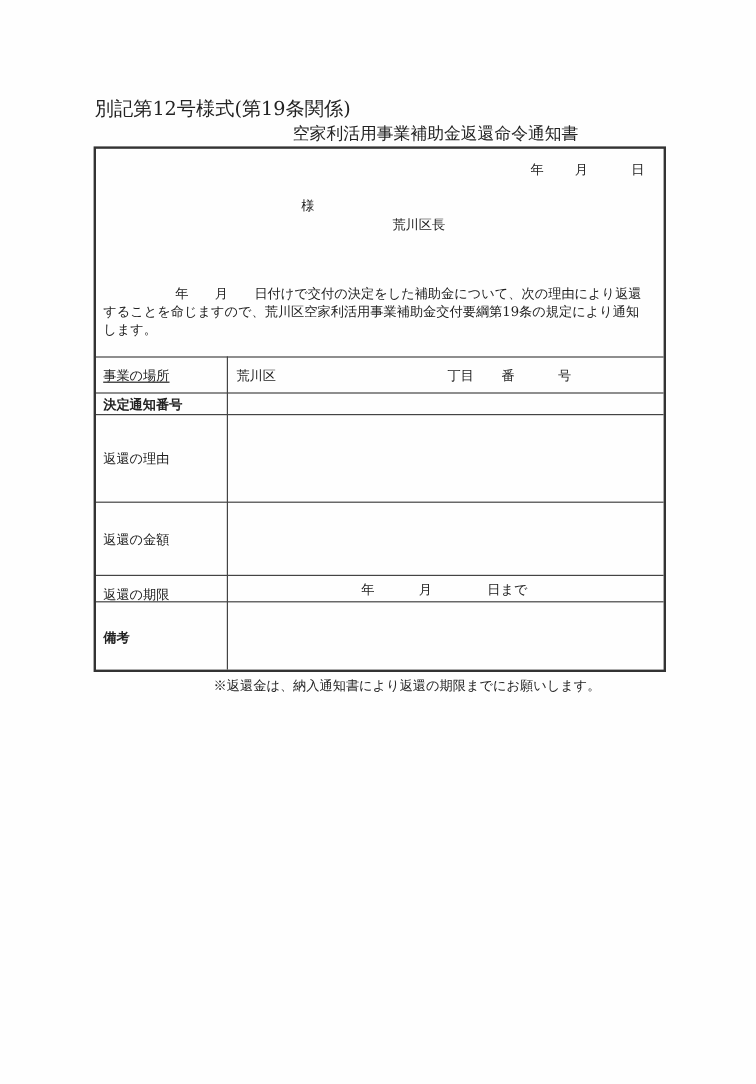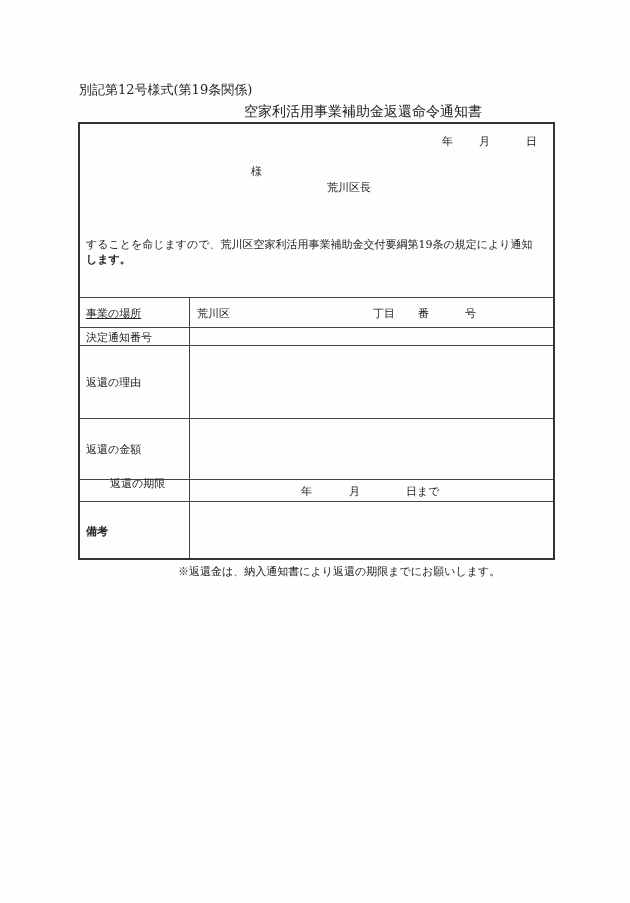--- a/index.html
+++ b/index.html
@@ -1,19 +1,19 @@
 <!DOCTYPE html>
 <html><head>
 <meta charset="utf-8">
 <style>
   html, body { margin:0; padding:0; background:#fefefe; }
   body { width:630px; height:903px; position:relative; overflow:hidden;
          font-family:"DejaVu Serif", "Liberation Serif", serif; color:#222; font-size:11px; }
   .abs { position:absolute; white-space:nowrap; }
-  #form-ref { left:79px; top:81px; font-size:13px; }
+  #form-ref { left:79px; top:81px; font-size:16px; }
   #doc-title { left:0; width:630px; top:103px; text-align:center; font-size:14px;margin-left:48px; }
   #frame { position:absolute; left:78px; top:122px; width:473px; height:434px;
            border:2px solid #333; box-sizing:content-box; }
   .hline { position:absolute; left:0; right:0; height:0; border-top:1px solid #444; }
   .vline { position:absolute; width:0; border-left:1px solid #444; }
   .t { position:absolute; white-space:nowrap; font-size:11px; }
   #body-text { position:absolute; left:6px; top:113px; width:462px; line-height:15px;
                font-size:11px; white-space:normal; }
   #footnote { left:178px; top:564px; font-size:11px; }
 </style>
@@ -26,49 +26,52 @@
 <div id="frame">
 
   <span class="t" style="left:362px; top:10px;">年</span>
   <span class="t" style="left:399px; top:10px;">月</span>
   <span class="t" style="left:446px; top:10px;">日</span>
 
   <span class="t" style="left:171px; top:40px;">様</span>
   <span class="t" style="left:247px; top:56px;">荒川区長</span>
 
   <div id="body-text">
+    <div style="white-space:nowrap;">
+      <span style="display:inline-block; width:60px;"></span><span>年</span><span style="display:inline-block; width:22px;"></span><span>月</span><span style="display:inline-block; width:22px;"></span><span>日付けで交付の決定をした補助金について、次の理由により返還</span>
+    </div>
     <div style="white-space:nowrap;">することを命じますので、荒川区空家利活用事業補助金交付要綱第19条の規定により通知</div>
-    <div style="white-space:nowrap;font-weight:bold;">します。</div>
+    <div style="white-space:nowrap;">します。</div>
   </div>
 
   <div class="hline" style="top:173px;"></div>
   <div class="hline" style="top:203px;"></div>
   <div class="hline" style="top:221px;"></div>
   <div class="hline" style="top:294px;"></div>
   <div class="hline" style="top:355px;"></div>
   <div class="hline" style="top:377px;"></div>
 
   <div class="vline" style="left:109px; top:173px; height:261px;"></div>
 
   <span class="t" style="left:6px; top:182px;text-decoration:underline;">事業の場所</span>
   <span class="t" style="left:117px; top:182px;">荒川区</span>
   <span class="t" style="left:293px; top:182px;">丁目</span>
   <span class="t" style="left:338px; top:182px;">番</span>
   <span class="t" style="left:385px; top:182px;">号</span>
 
-  <span class="t" style="left:6px; top:206px;">決定通知番号</span>
+  <span class="t" style="left:6px; top:206px;font-weight:bold;">決定通知番号</span>
   <span class="t" style="left:117px; top:206px;"></span>
 
   <span class="t" style="left:6px; top:251px;">返還の理由</span>
   <span class="t" style="left:117px; top:251px;"></span>
 
   <span class="t" style="left:6px; top:318px;text-align:center;">返還の金額</span>
   <span class="t" style="left:117px; top:318px;"></span>
 
-  <span class="t" style="left:6px; top:352px;margin-left:24px;">返還の期限</span>
+  <span class="t" style="left:6px; top:364px;">返還の期限</span>
   <span class="t" style="left:221px; top:360px;">年</span>
   <span class="t" style="left:269px; top:360px;">月</span>
   <span class="t" style="left:326px; top:360px;">日まで</span>
 
   <span class="t" style="left:6px; top:400px;font-weight:bold;">備考</span>
   <span class="t" style="left:117px; top:400px;"></span>
 </div>
 
 <div class="abs" id="footnote">※返還金は、納入通知書により返還の期限までにお願いします。</div>
 

